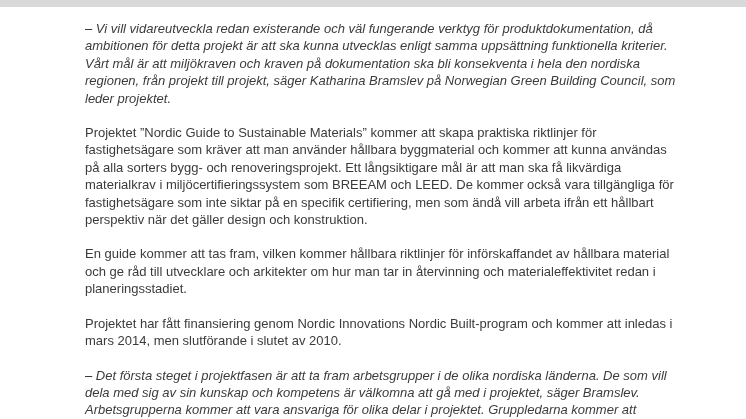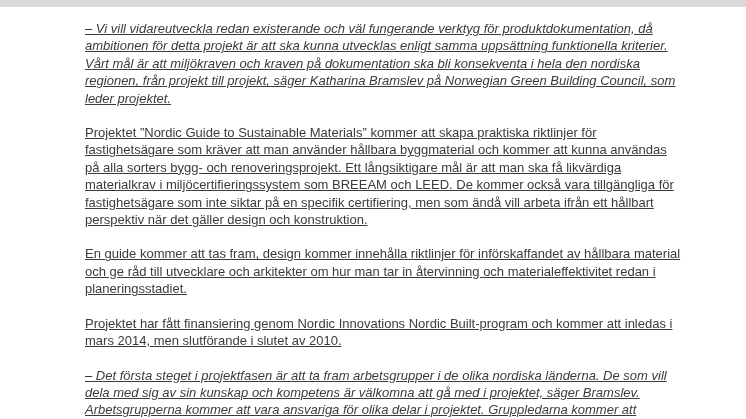--- a/index.html
+++ b/index.html
@@ -21,31 +21,30 @@
   .content {
     padding: 13px 46px 0 85px;
     color: #3b3b3b;
     font-size: 13px;
     line-height: 17.4px;
     text-align: left;
   }
   .para {
     margin: 0 16px 17px 0;
     white-space: normal;
-    text-decoration: underline;
   }
   .para.italic {
     font-style: italic;
   }
 </style>
 </head>
 <body>
 
 <div class="page">
   <div class="top-rule"></div>
   <div class="content">
     <p class="para italic">– Vi vill vidareutveckla redan existerande och väl fungerande verktyg för produktdokumentation, då ambitionen för detta projekt är att ska kunna utvecklas enligt samma uppsättning funktionella kriterier. Vårt mål är att miljökraven och kraven på dokumentation ska bli konsekventa i hela den nordiska regionen, från projekt till projekt, säger Katharina Bramslev på Norwegian Green Building Council, som leder projektet.</p>
     <p class="para">Projektet ”Nordic Guide to Sustainable Materials” kommer att skapa praktiska riktlinjer för fastighetsägare som kräver att man använder hållbara byggmaterial och kommer att kunna användas på alla sorters bygg- och renoveringsprojekt. Ett långsiktigare mål är att man ska få likvärdiga materialkrav i miljöcertifieringssystem som BREEAM och LEED. De kommer också vara tillgängliga för fastighetsägare som inte siktar på en specifik certifiering, men som ändå vill arbeta ifrån ett hållbart perspektiv när det gäller design och konstruktion.</p>
-    <p class="para">En guide kommer att tas fram, design kommer innehålla riktlinjer för införskaffandet av hållbara material och ge råd till utvecklare och arkitekter om hur man tar in återvinning och materialeffektivitet redan i planeringsstadiet.</p>
+    <p class="para">En guide kommer att tas fram, vilken kommer hållbara riktlinjer för införskaffandet av hållbara material och ge råd till utvecklare och arkitekter om hur man tar in återvinning och materialeffektivitet redan i planeringsstadiet.</p>
     <p class="para">Projektet har fått finansiering genom Nordic Innovations Nordic Built-program och kommer att inledas i mars 2014, men slutförande i slutet av 2010.</p>
     <p class="para italic">– Det första steget i projektfasen är att ta fram arbetsgrupper i de olika nordiska länderna. De som vill dela med sig av sin kunskap och kompetens är välkomna att gå med i projektet, säger Bramslev. Arbetsgrupperna kommer att vara ansvariga för olika delar i projektet. Gruppledarna kommer att</p>
   </div>
 </div>
 
 </body></html>

